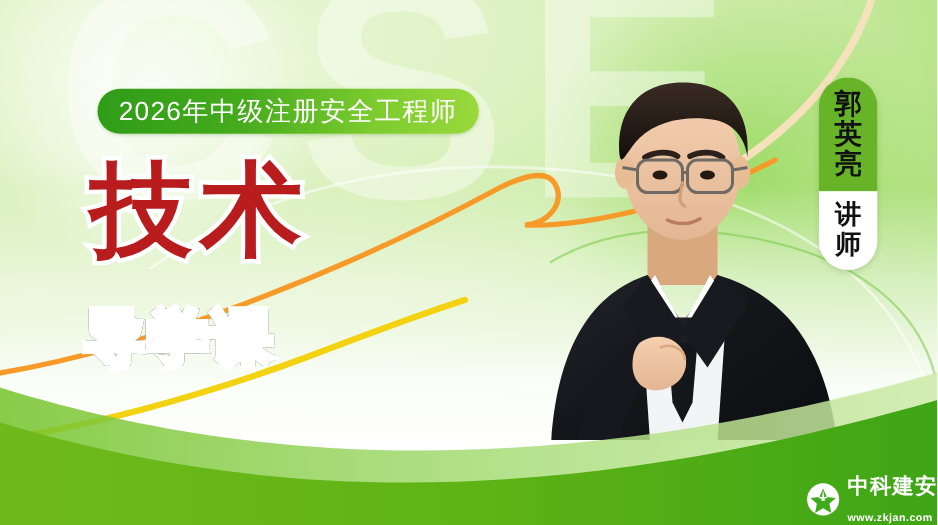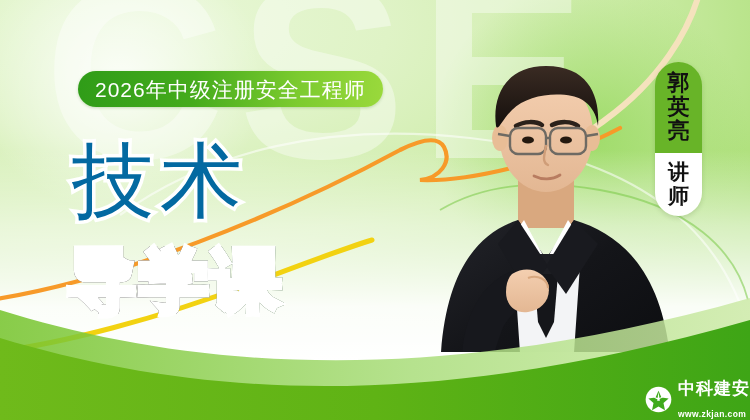--- a/index.html
+++ b/index.html
@@ -67,31 +67,31 @@
     color:#ffffff;
     font-size:21px;
     letter-spacing:1px;
     line-height:1;
     font-weight:normal;
     white-space:nowrap;
   }
 
   
   .title-main{
-    position:absolute;left:72px;top:140px;
-    font-size:82px;font-weight:normal;line-height:1;
+    position:absolute;left:72px;top:128px;
+    font-size:82px;font-weight:bold;line-height:1;
     letter-spacing:6px;
-    color:#0369a1;
+    color:#b91c1c;
     -webkit-text-stroke:7px #ffffff;
     paint-order:stroke fill;
     white-space:nowrap;
   }
   .title-sub{
     position:absolute;left:68px;top:246px;
-    font-size:68px;font-weight:bold;line-height:1;
+    font-size:47px;font-weight:bold;line-height:1;
     letter-spacing:4px;
     white-space:nowrap;
     -webkit-text-stroke:7px #ffffff;
     paint-order:stroke fill;
     background:linear-gradient(90deg,#000000 0%,#000000 46%,#10380f 76%,#13450f 100%);
     -webkit-background-clip:text;
     background-clip:text;
     -webkit-text-fill-color:transparent;
     color:transparent;
     text-align:center;

